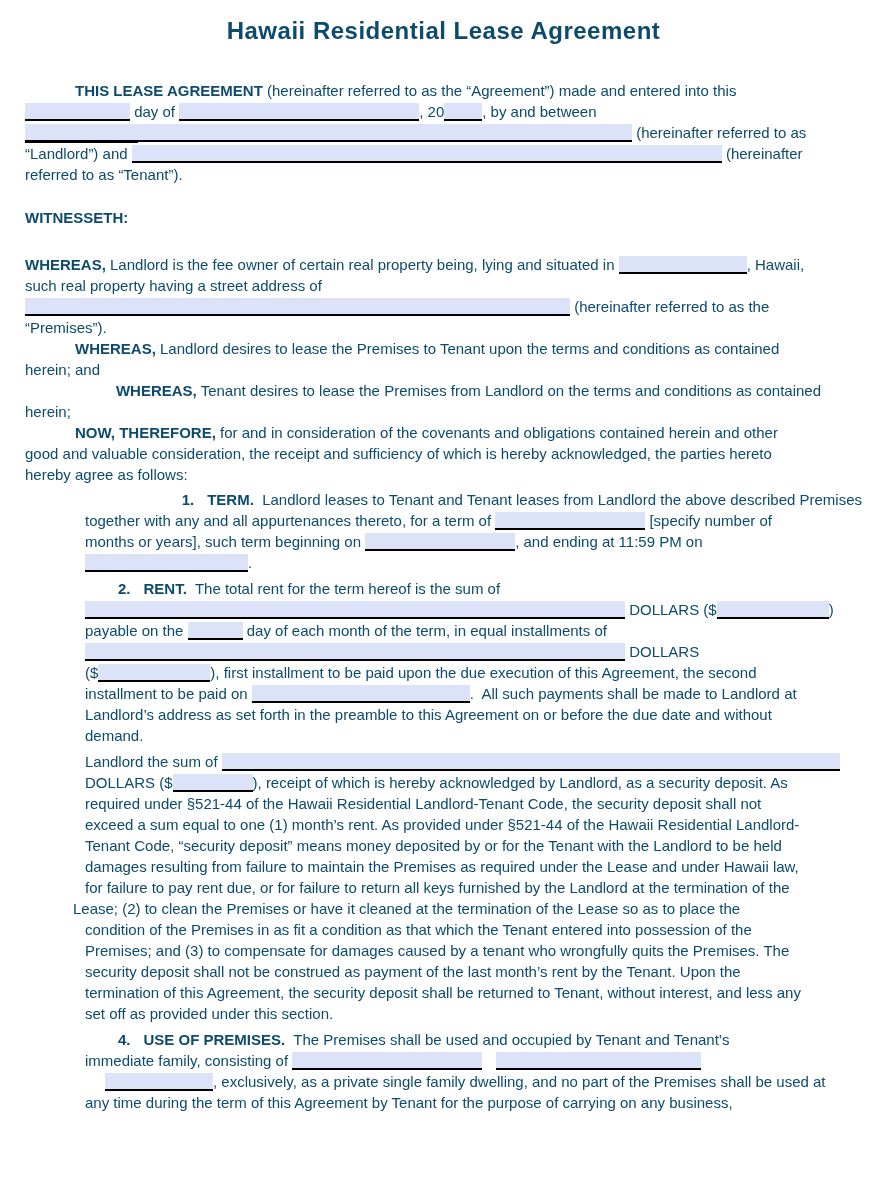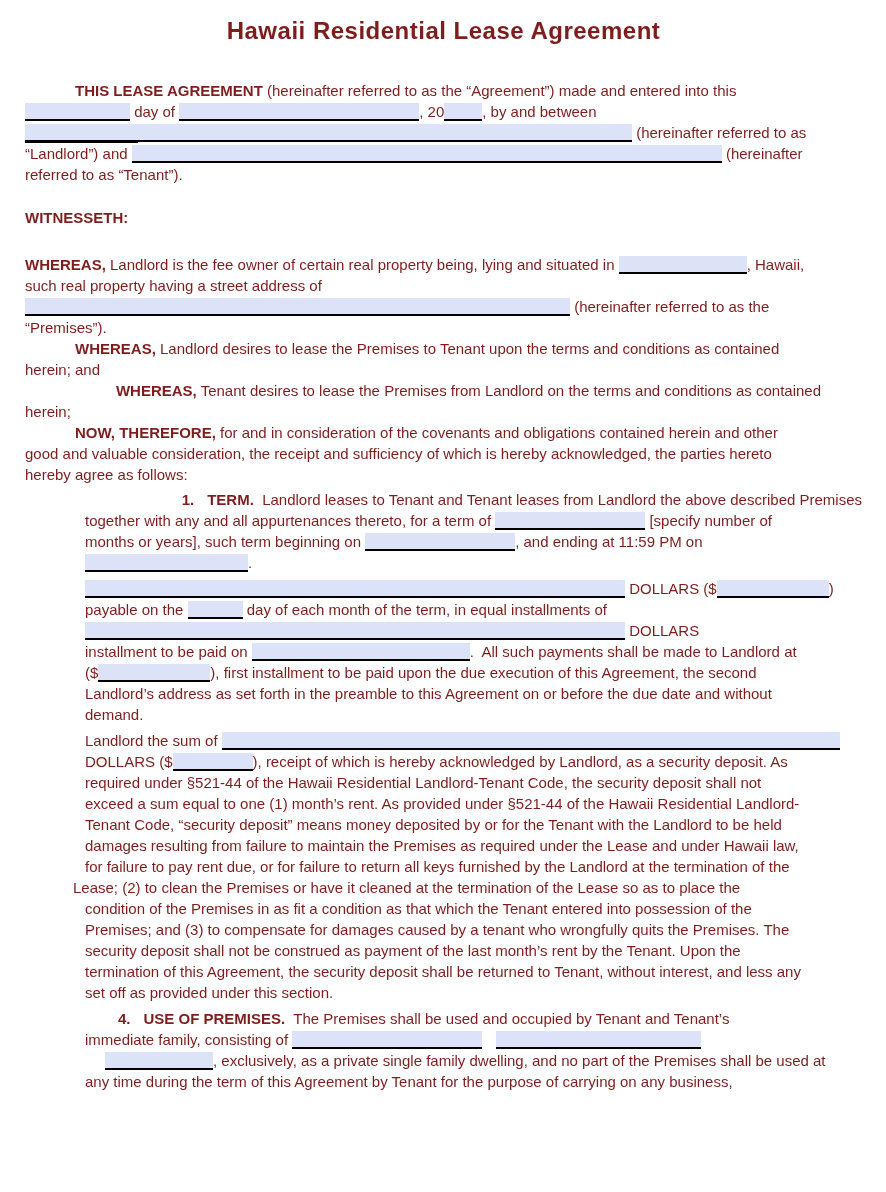--- a/index.html
+++ b/index.html
@@ -2,21 +2,21 @@
 <html><head>
 <meta charset="utf-8">
 <style>
   html, body { margin: 0; padding: 0; background: #ffffff; }
   .page {
     position: relative;
     width: 886px;
     height: 1192px;
     box-sizing: border-box;
     background: #ffffff;
-    color: #7f1d1d;
+    color: #0c4a6e;
     font-family: "Liberation Sans", sans-serif;
     font-size: 15px;
     line-height: 21px;
     padding: 14px 24px 0 25px;
     overflow: hidden;
   }
   .doc-title {
     text-align: center;
     font-weight: bold;
     font-size: 24px;
@@ -82,25 +82,26 @@
         <div class="line"><span class="seg-text">good and valuable consideration, the receipt and sufficiency of which is hereby acknowledged, the parties hereto</span></div>
         <div class="line"><span class="seg-text">hereby agree as follows:</span></div>
       </div>
       <div style="margin-top: 4px;">
         <div class="line" style="margin-left: 93px; text-align: right;"><span class="seg-num">1.</span><span class="seg-bold">TERM.</span><span class="seg-text">&nbsp; Landlord leases to Tenant and Tenant leases from Landlord the above described Premises</span></div>
         <div class="line" style="margin-left: 60px;"><span class="seg-text">together with any and all appurtenances thereto, for a term of </span><span class="seg-blank" style="width: 150px; background: rgb(220, 226, 247); border-bottom-color: rgb(0, 0, 0);"></span><span class="seg-text"> [specify number of</span></div>
         <div class="line" style="margin-left: 60px;"><span class="seg-text">months or years], such term beginning on </span><span class="seg-blank" style="width: 150px; background: rgb(220, 226, 247); border-bottom-color: rgb(0, 0, 0);"></span><span class="seg-text">, and ending at 11:59 PM on</span></div>
         <div class="line" style="margin-left: 60px;"><span class="seg-blank" style="width: 163px; background: rgb(220, 226, 247); border-bottom-color: rgb(0, 0, 0);"></span><span class="seg-text">.</span></div>
       </div>
       <div style="margin-top: 5px;">
+        <div class="line" style="margin-left: 93px;"><span class="seg-num">2.</span><span class="seg-bold">RENT.</span><span class="seg-text">&nbsp; The total rent for the term hereof is the sum of</span></div>
         <div class="line" style="margin-left: 60px;"><span class="seg-blank" style="width: 540px; background: rgb(220, 226, 247); border-bottom-color: rgb(0, 0, 0);"></span><span class="seg-text"> DOLLARS ($</span><span class="seg-blank" style="width: 112px; background: rgb(220, 226, 247); border-bottom-color: rgb(0, 0, 0);"></span><span class="seg-text">)</span></div>
         <div class="line" style="margin-left: 60px;"><span class="seg-text">payable on the </span><span class="seg-blank" style="width: 55px; background: rgb(220, 226, 247); border-bottom-color: rgb(0, 0, 0);"></span><span class="seg-text"> day of each month of the term, in equal installments of</span></div>
         <div class="line" style="margin-left: 60px;"><span class="seg-blank" style="width: 540px; background: rgb(220, 226, 247); border-bottom-color: rgb(0, 0, 0);"></span><span class="seg-text"> DOLLARS</span></div>
+        <div class="line" style="margin-left: 60px;"><span class="seg-text">($</span><span class="seg-blank" style="width: 112px; background: rgb(220, 226, 247); border-bottom-color: rgb(0, 0, 0);"></span><span class="seg-text">), first installment to be paid upon the due execution of this Agreement, the second</span></div>
         <div class="line" style="margin-left: 60px;"><span class="seg-text">installment to be paid on </span><span class="seg-blank" style="width: 218px; background: rgb(220, 226, 247); border-bottom-color: rgb(0, 0, 0);"></span><span class="seg-text">.&nbsp; All such payments shall be made to Landlord at</span></div>
-        <div class="line" style="margin-left: 60px;"><span class="seg-text">($</span><span class="seg-blank" style="width: 112px; background: rgb(220, 226, 247); border-bottom-color: rgb(0, 0, 0);"></span><span class="seg-text">), first installment to be paid upon the due execution of this Agreement, the second</span></div>
         <div class="line" style="margin-left: 60px;"><span class="seg-text">Landlord’s address as set forth in the preamble to this Agreement on or before the due date and without</span></div>
         <div class="line" style="margin-left: 60px;"><span class="seg-text">demand.</span></div>
       </div>
       <div style="margin-top: 5px;">
         <div class="line" style="margin-left: 60px;"><span class="seg-text">Landlord the sum of </span><span class="seg-blank" style="width: 618px; background: rgb(220, 226, 247); border-bottom-color: rgb(0, 0, 0);"></span></div>
         <div class="line" style="margin-left: 60px;"><span class="seg-text">DOLLARS ($</span><span class="seg-blank" style="width: 80px; background: rgb(220, 226, 247); border-bottom-color: rgb(0, 0, 0);"></span><span class="seg-text">), receipt of which is hereby acknowledged by Landlord, as a security deposit. As</span></div>
         <div class="line" style="margin-left: 60px;"><span class="seg-text">required under §521-44 of the Hawaii Residential Landlord-Tenant Code, the security deposit shall not</span></div>
         <div class="line" style="margin-left: 60px;"><span class="seg-text">exceed a sum equal to one (1) month’s rent. As provided under §521-44 of the Hawaii Residential Landlord-</span></div>
         <div class="line" style="margin-left: 60px;"><span class="seg-text">Tenant Code, “security deposit” means money deposited by or for the Tenant with the Landlord to be held</span></div>
         <div class="line" style="margin-left: 60px;"><span class="seg-text">damages resulting from failure to maintain the Premises as required under the Lease and under Hawaii law,</span></div>

